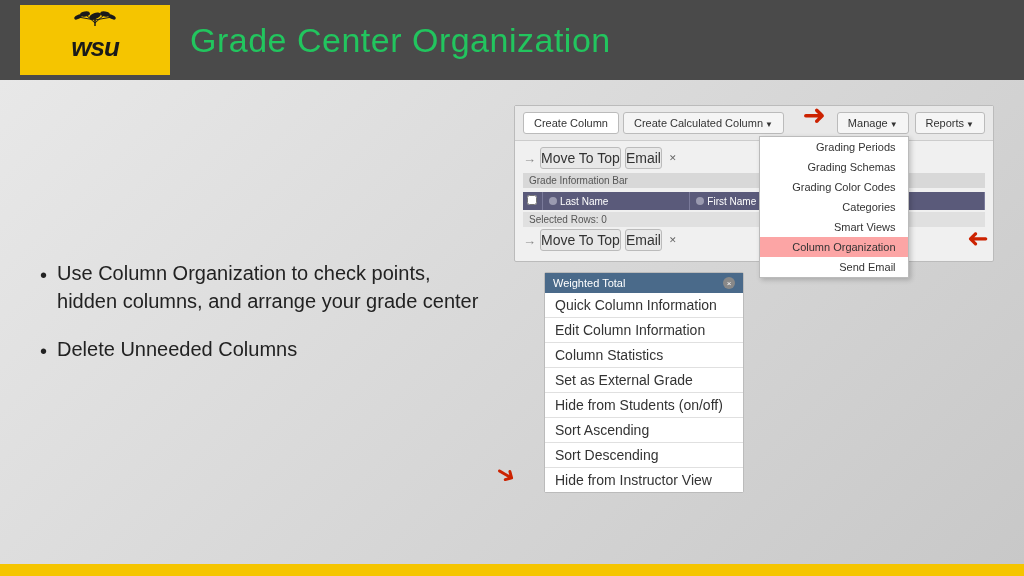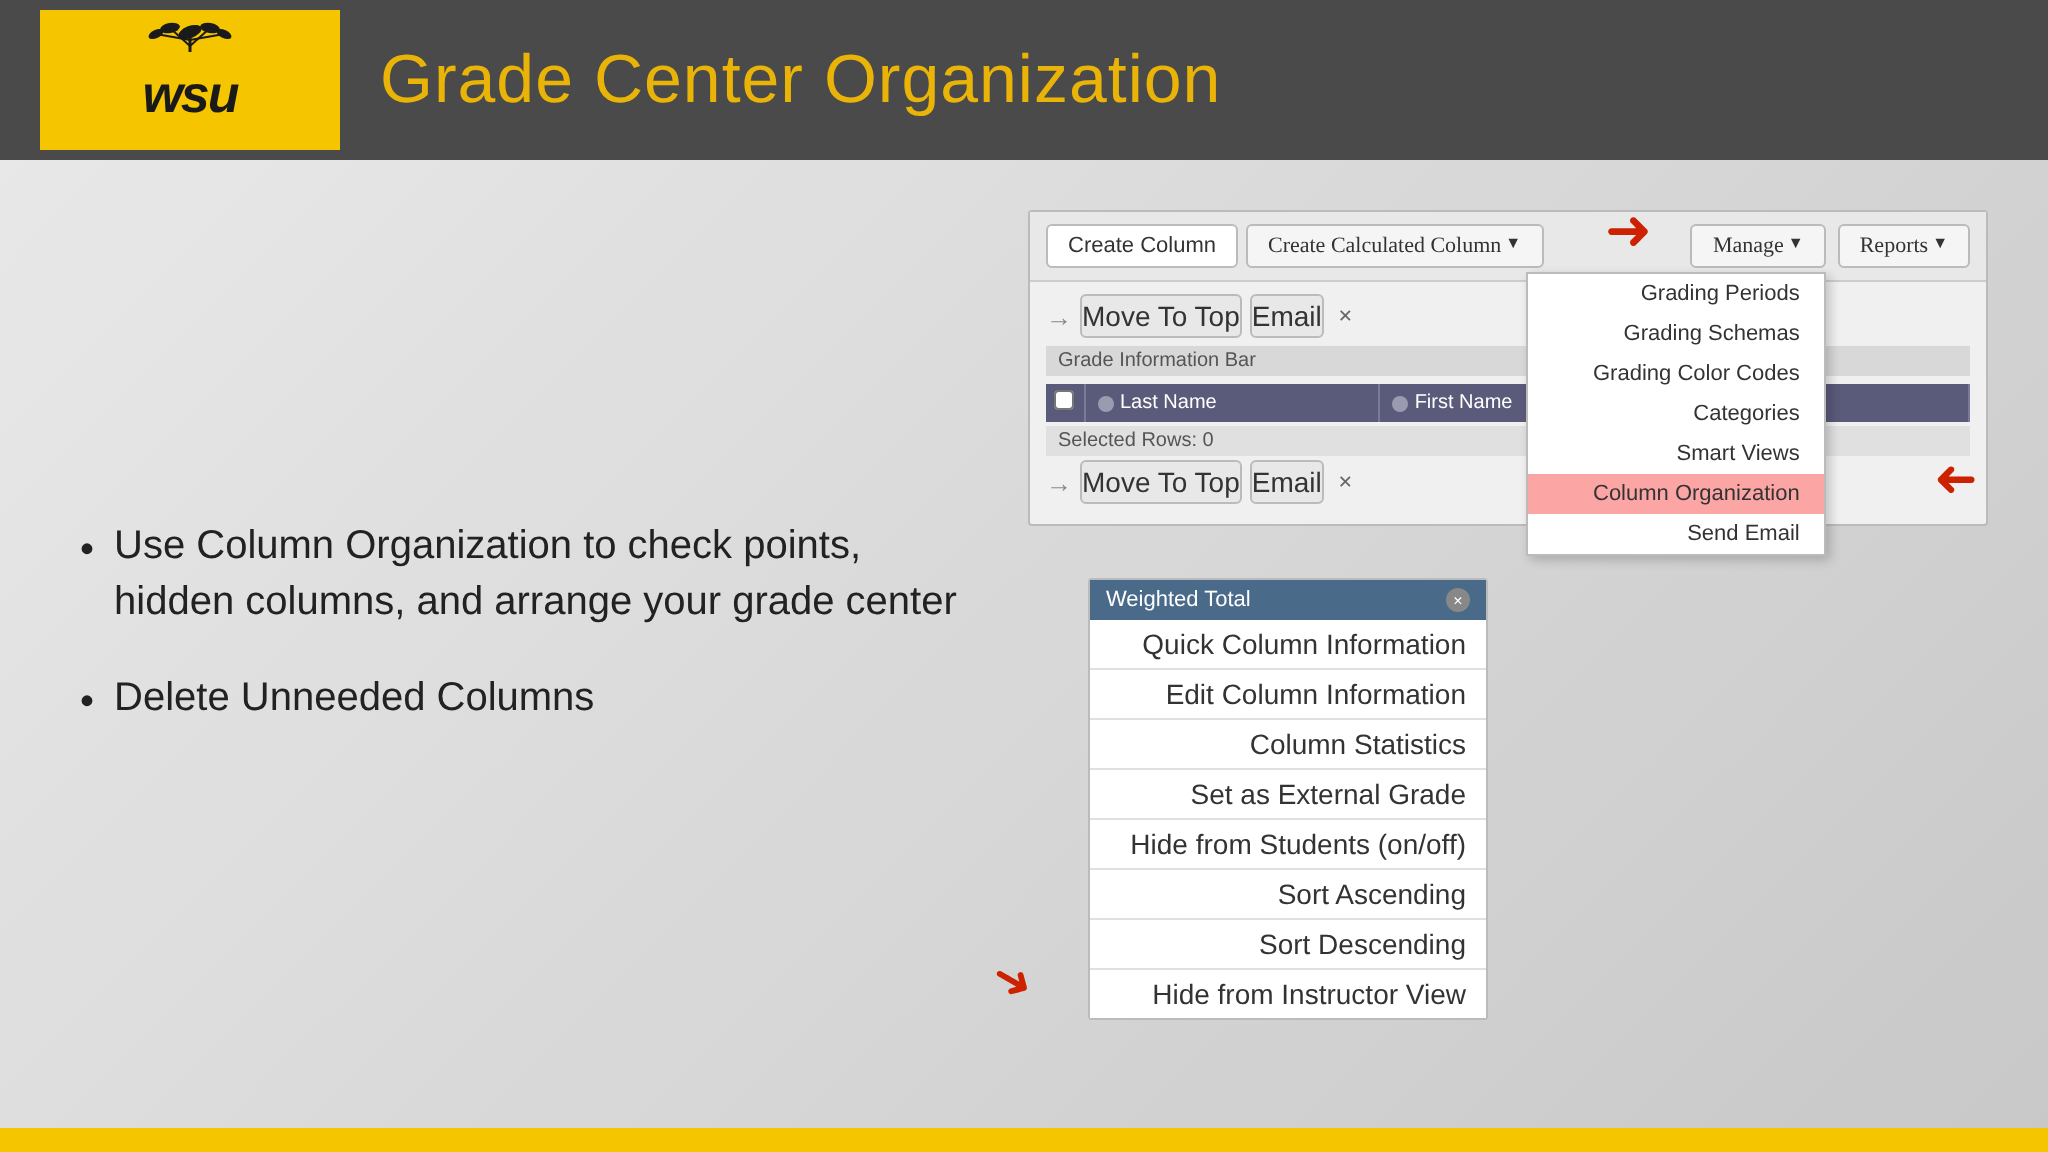--- a/index.html
+++ b/index.html
@@ -23,21 +23,21 @@
       width: 150px;
       height: 70px;
       background: #f5c500;
       display: flex;
       align-items: center;
       justify-content: center;
       margin-right: 20px;
       flex-shrink: 0;
     }
     .header-title {
-      color: #eab308;
+      color: #22c55e;
       font-size: 34px;
       font-weight: 300;
       letter-spacing: 0.5px;
     }
 
     
     .main-content {
       display: flex;
       height: calc(576px - 80px - 12px);
       background: linear-gradient(135deg, #e8e8e8 0%, #c8c8c8 100%);
@@ -66,21 +66,21 @@
       font-size: 20px;
       flex-shrink: 0;
       margin-top: 2px;
     }
 
     
     .right-panel {
       width: 480px;
       display: flex;
       flex-direction: column;
-      gap: 26px;
+      gap: 10px;
       padding-top: 5px;
     }
 
     
     .screenshot-top {
       background: #f0f0f0;
       border: 1px solid #bbb;
       border-radius: 2px;
       font-size: 11px;
     }
@@ -100,23 +100,22 @@
       font-size: 11px;
       color: #333;
       cursor: pointer;
       white-space: nowrap;
     }
     .toolbar-btn-active {
       background: #fff;
     }
     .toolbar-dropdown {
       display: flex;
-      align-items: flex-start;
+      align-items: flex-end;
       gap: 2px;
-      font-family: Liberation Serif, serif;
     }
     .dropdown-arrow {
       font-size: 8px;
     }
     .dropdown-menu {
       position: absolute;
       right: 0;
       top: 0;
       background: #fff;
       border: 1px solid #bbb;
@@ -205,21 +204,20 @@
     
     .screenshot-bottom {
       background: #f0f0f0;
       border: 1px solid #bbb;
       border-radius: 2px;
       font-size: 11px;
       width: 200px;
       align-self: flex-start;
       margin-left: 20px;
       position: relative;
-      text-align: right;
     }
     .context-title {
       background: #4a6a8a;
       color: white;
       padding: 4px 8px;
       font-size: 11px;
       display: flex;
       align-items: center;
       justify-content: space-between;
     }

